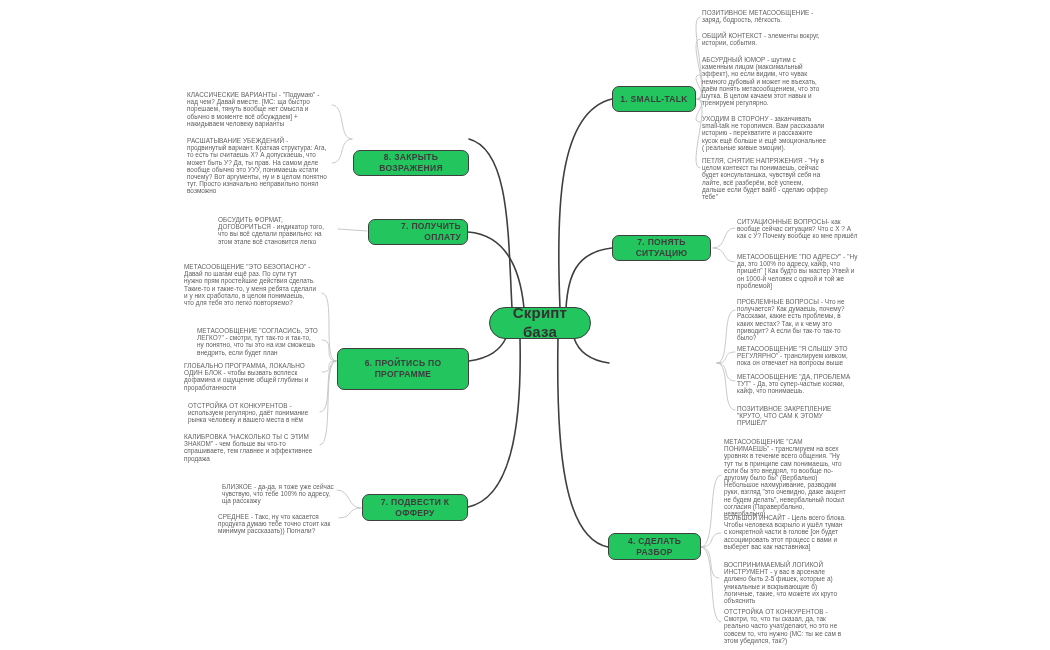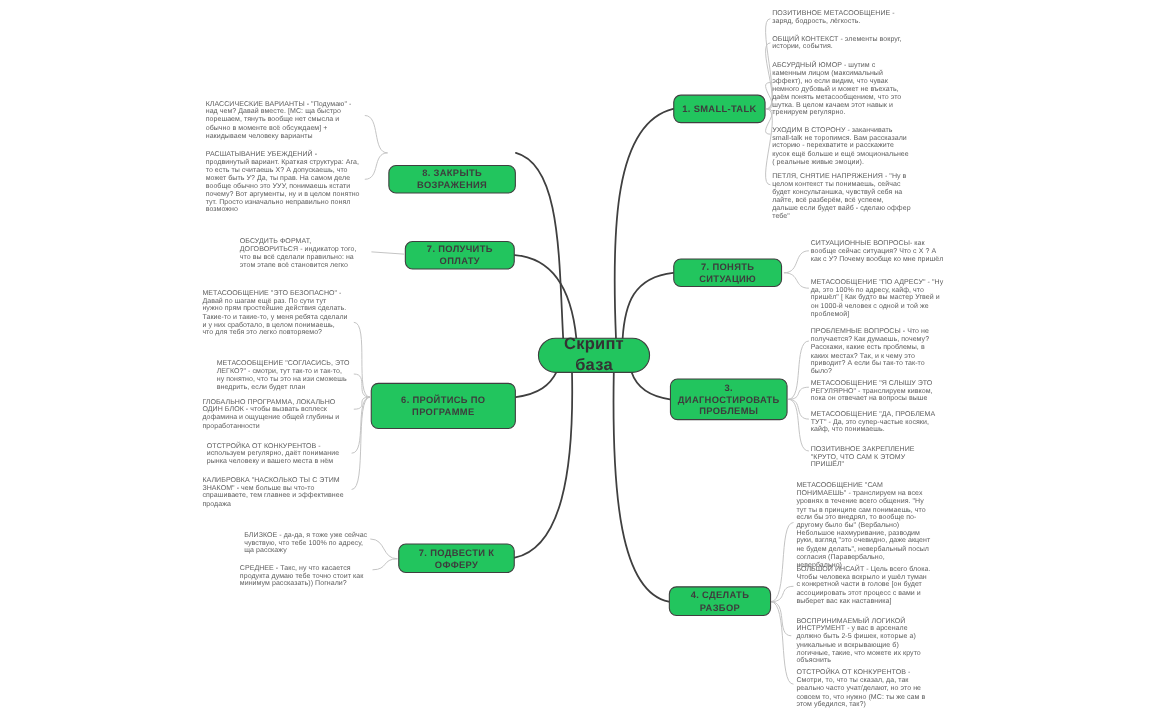--- a/index.html
+++ b/index.html
@@ -65,25 +65,24 @@
       <path d="M 367 231 L 338 229"></path>
       <path d="M 352 139 C 338 139 346 105 332 105"></path>
       <path d="M 352 139 C 338 139 346 163 332 163"></path>
     </g>
   </svg>
 
   <div class="node root" style="left:489px;top:307px;width:102px;height:32px;border-radius:16px;">Скрипт база</div>
 
   <div class="node" style="left:612px;top:86px;width:84px;height:26px;">1. SMALL-TALK</div>
   <div class="node" style="left:612px;top:235px;width:99px;height:26px;">7. ПОНЯТЬ СИТУАЦИЮ</div>
-  <div class="node" style="left:609px;top:344px;width:107px;height:38px;">3. ДИАГНОСТИРОВАТЬ ПРОБЛЕМЫ</div>
   <div class="node" style="left:608px;top:533px;width:93px;height:27px;">4. СДЕЛАТЬ РАЗБОР</div>
   <div class="node" style="left:362px;top:494px;width:106px;height:27px;">7. ПОДВЕСТИ К ОФФЕРУ</div>
   <div class="node" style="left:337px;top:348px;width:132px;height:42px;">6. ПРОЙТИСЬ ПО ПРОГРАММЕ</div>
-  <div class="node" style="left:368px;top:219px;width:100px;height:26px;">7. ПОЛУЧИТЬ ОПЛАТУ</div>
+  <div class="node" style="left:368px;top:219px;width:100px;height:26px;text-align:right;">7. ПОЛУЧИТЬ ОПЛАТУ</div>
   <div class="node" style="left:353px;top:126px;width:116px;height:26px;margin-top:24px;">8. ЗАКРЫТЬ ВОЗРАЖЕНИЯ</div>
 
   <div class="note" style="left:702px;top:9px;width:126px;">ПОЗИТИВНОЕ МЕТАСООБЩЕНИЕ - заряд, бодрость, лёгкость.</div>
   <div class="note" style="left:702px;top:32px;width:126px;">ОБЩИЙ КОНТЕКСТ - элементы вокруг, истории, события.</div>
   <div class="note" style="left:702px;top:56px;width:126px;">АБСУРДНЫЙ ЮМОР - шутим с каменным лицом (максимальный эффект), но если видим, что чувак немного дубовый и может не въехать, даём понять метасообщением, что это шутка. В целом качаем этот навык и тренируем регулярно.</div>
   <div class="note" style="left:702px;top:115px;width:126px;">УХОДИМ В СТОРОНУ - заканчивать small-talk не торопимся. Вам рассказали историю - перехватите и расскажите кусок ещё больше и ещё эмоциональнее ( реальные живые эмоции).</div>
   <div class="note" style="left:702px;top:157px;width:126px;">ПЕТЛЯ, СНЯТИЕ НАПРЯЖЕНИЯ - "Ну в целом контекст ты понимаешь, сейчас будет консультаншка, чувствуй себя на лайте, всё разберём, всё успеем, дальше если будет вайб - сделаю оффер тебе"</div>
 
   <div class="note" style="left:737px;top:218px;width:124px;">СИТУАЦИОННЫЕ ВОПРОСЫ- как вообще сейчас ситуация? Что с X ? А как с У? Почему вообще ко мне пришёл</div>
   <div class="note" style="left:737px;top:253px;width:124px;">МЕТАСООБЩЕНИЕ "ПО АДРЕСУ" - "Ну да, это 100% по адресу, кайф, что пришёл" [ Как будто вы мастер Угвей и он 1000-й человек с одной и той же проблемой]</div>

